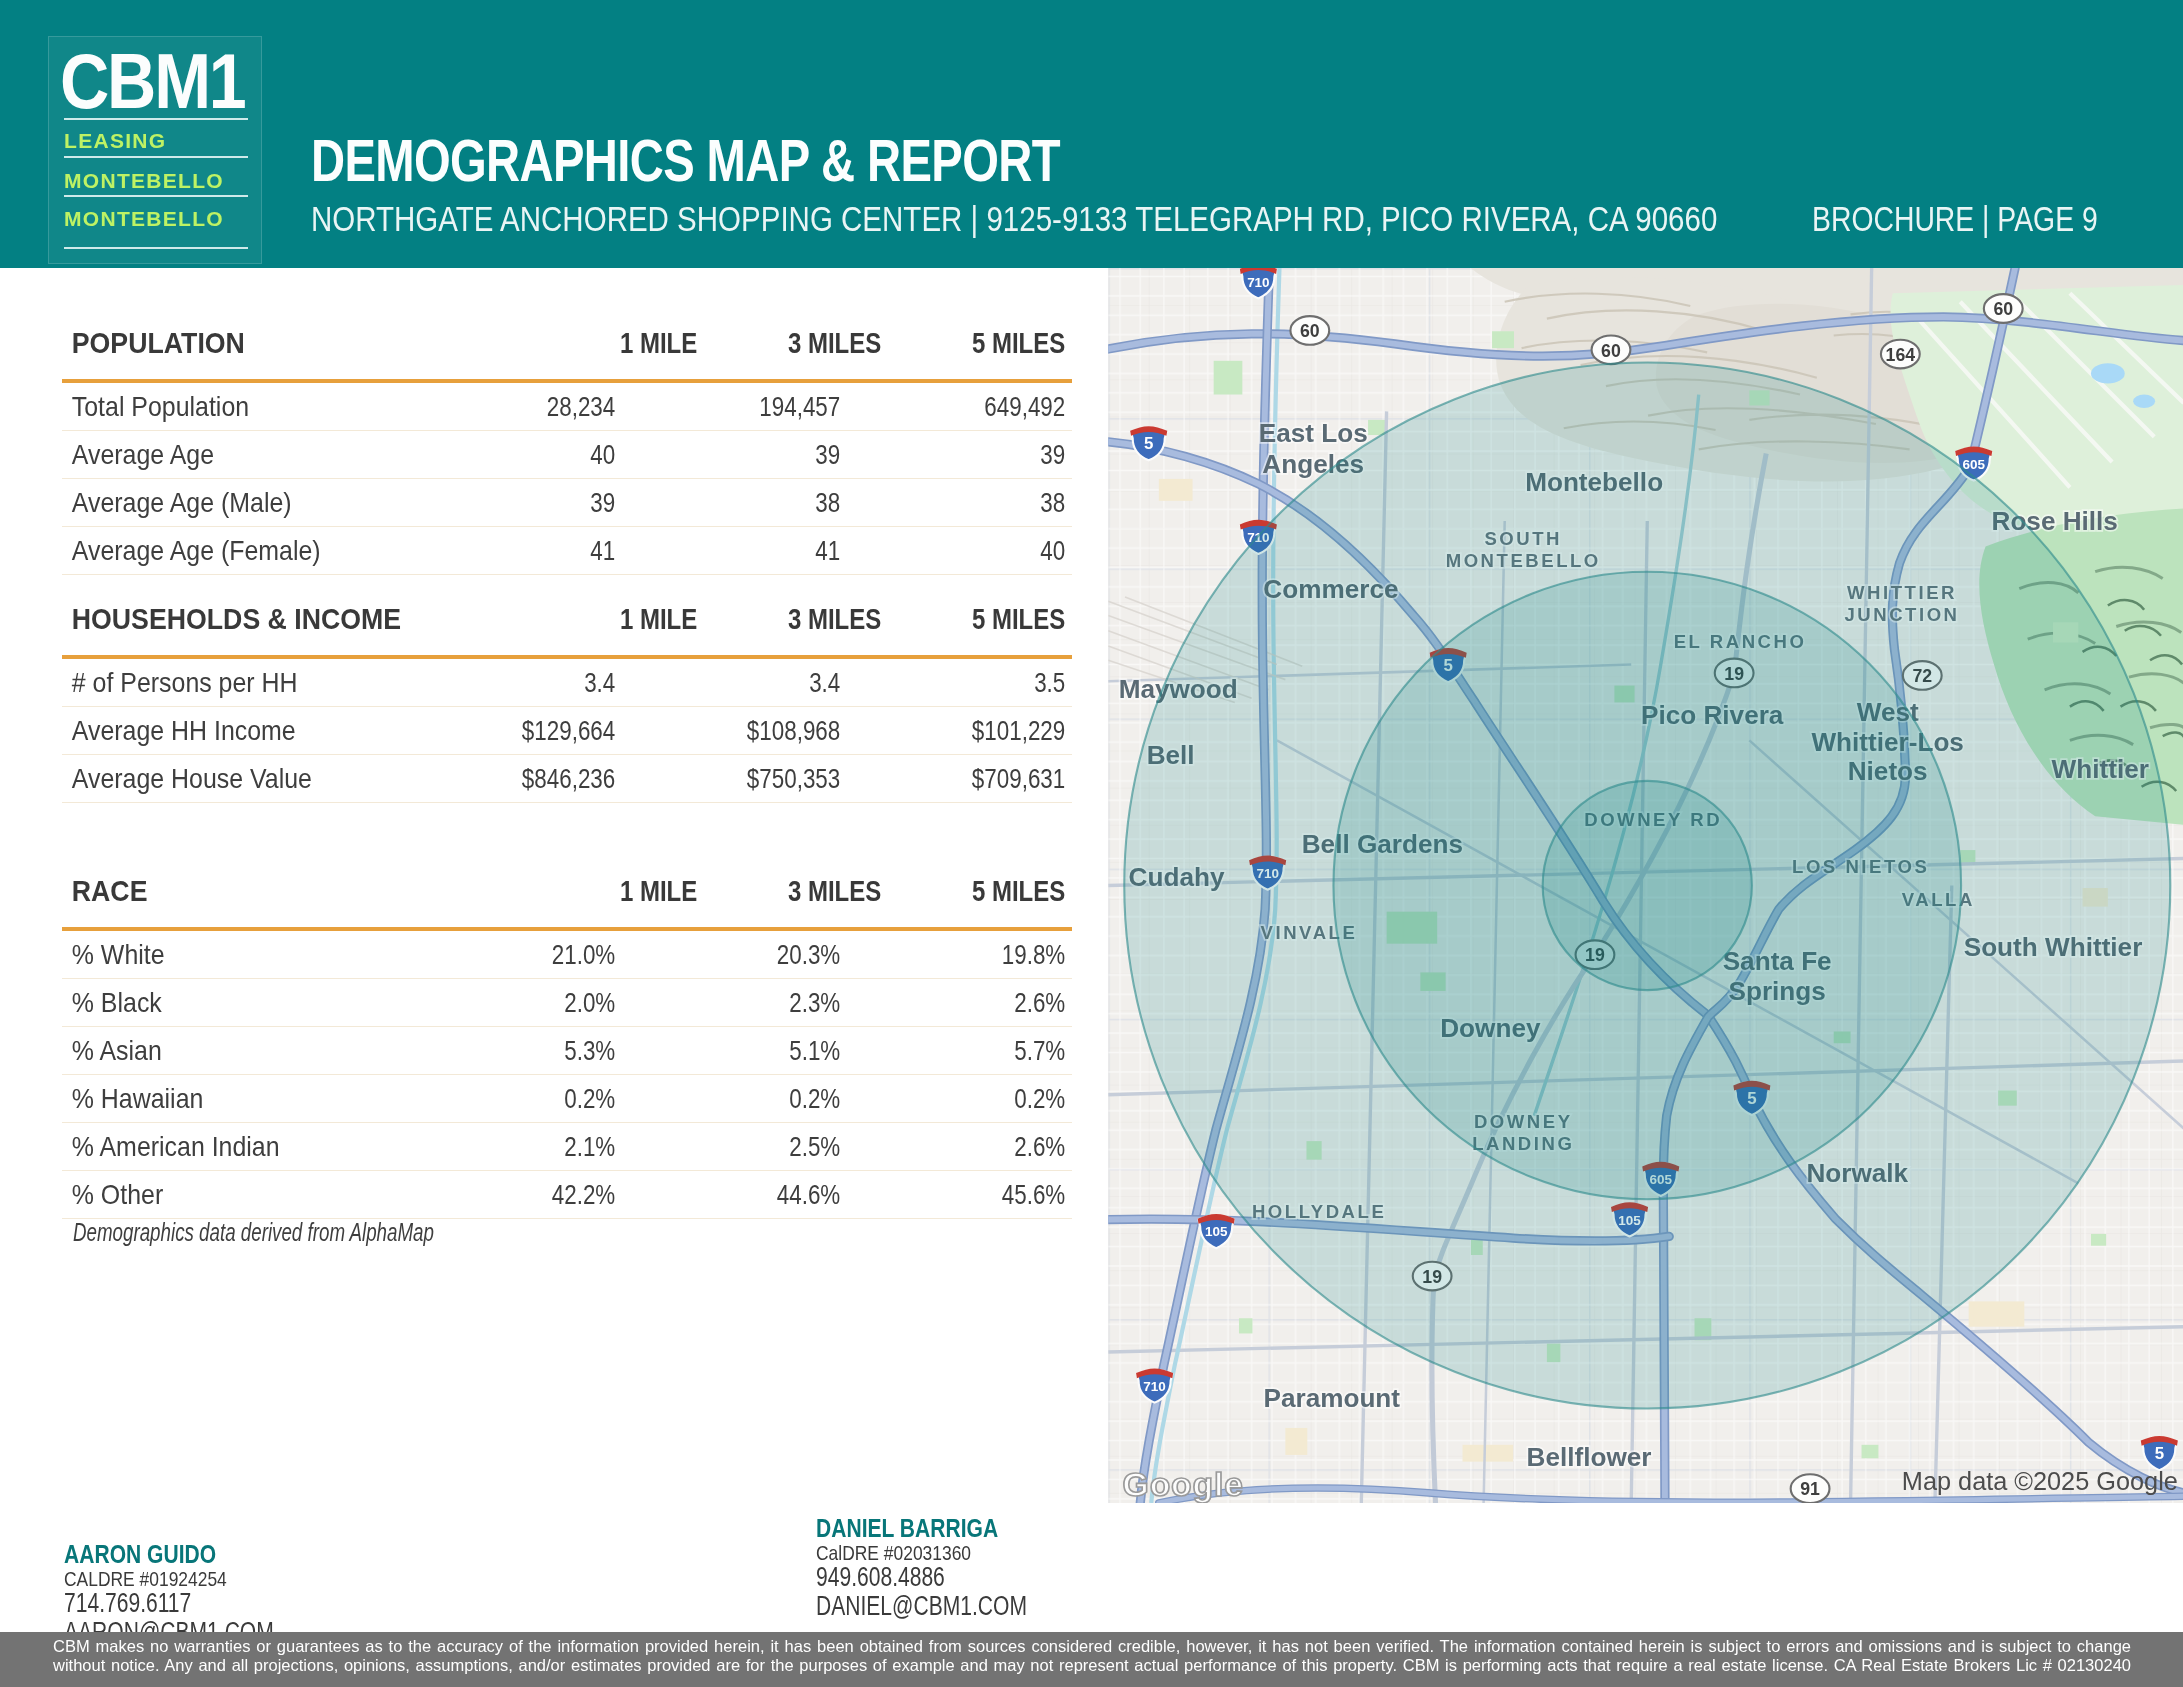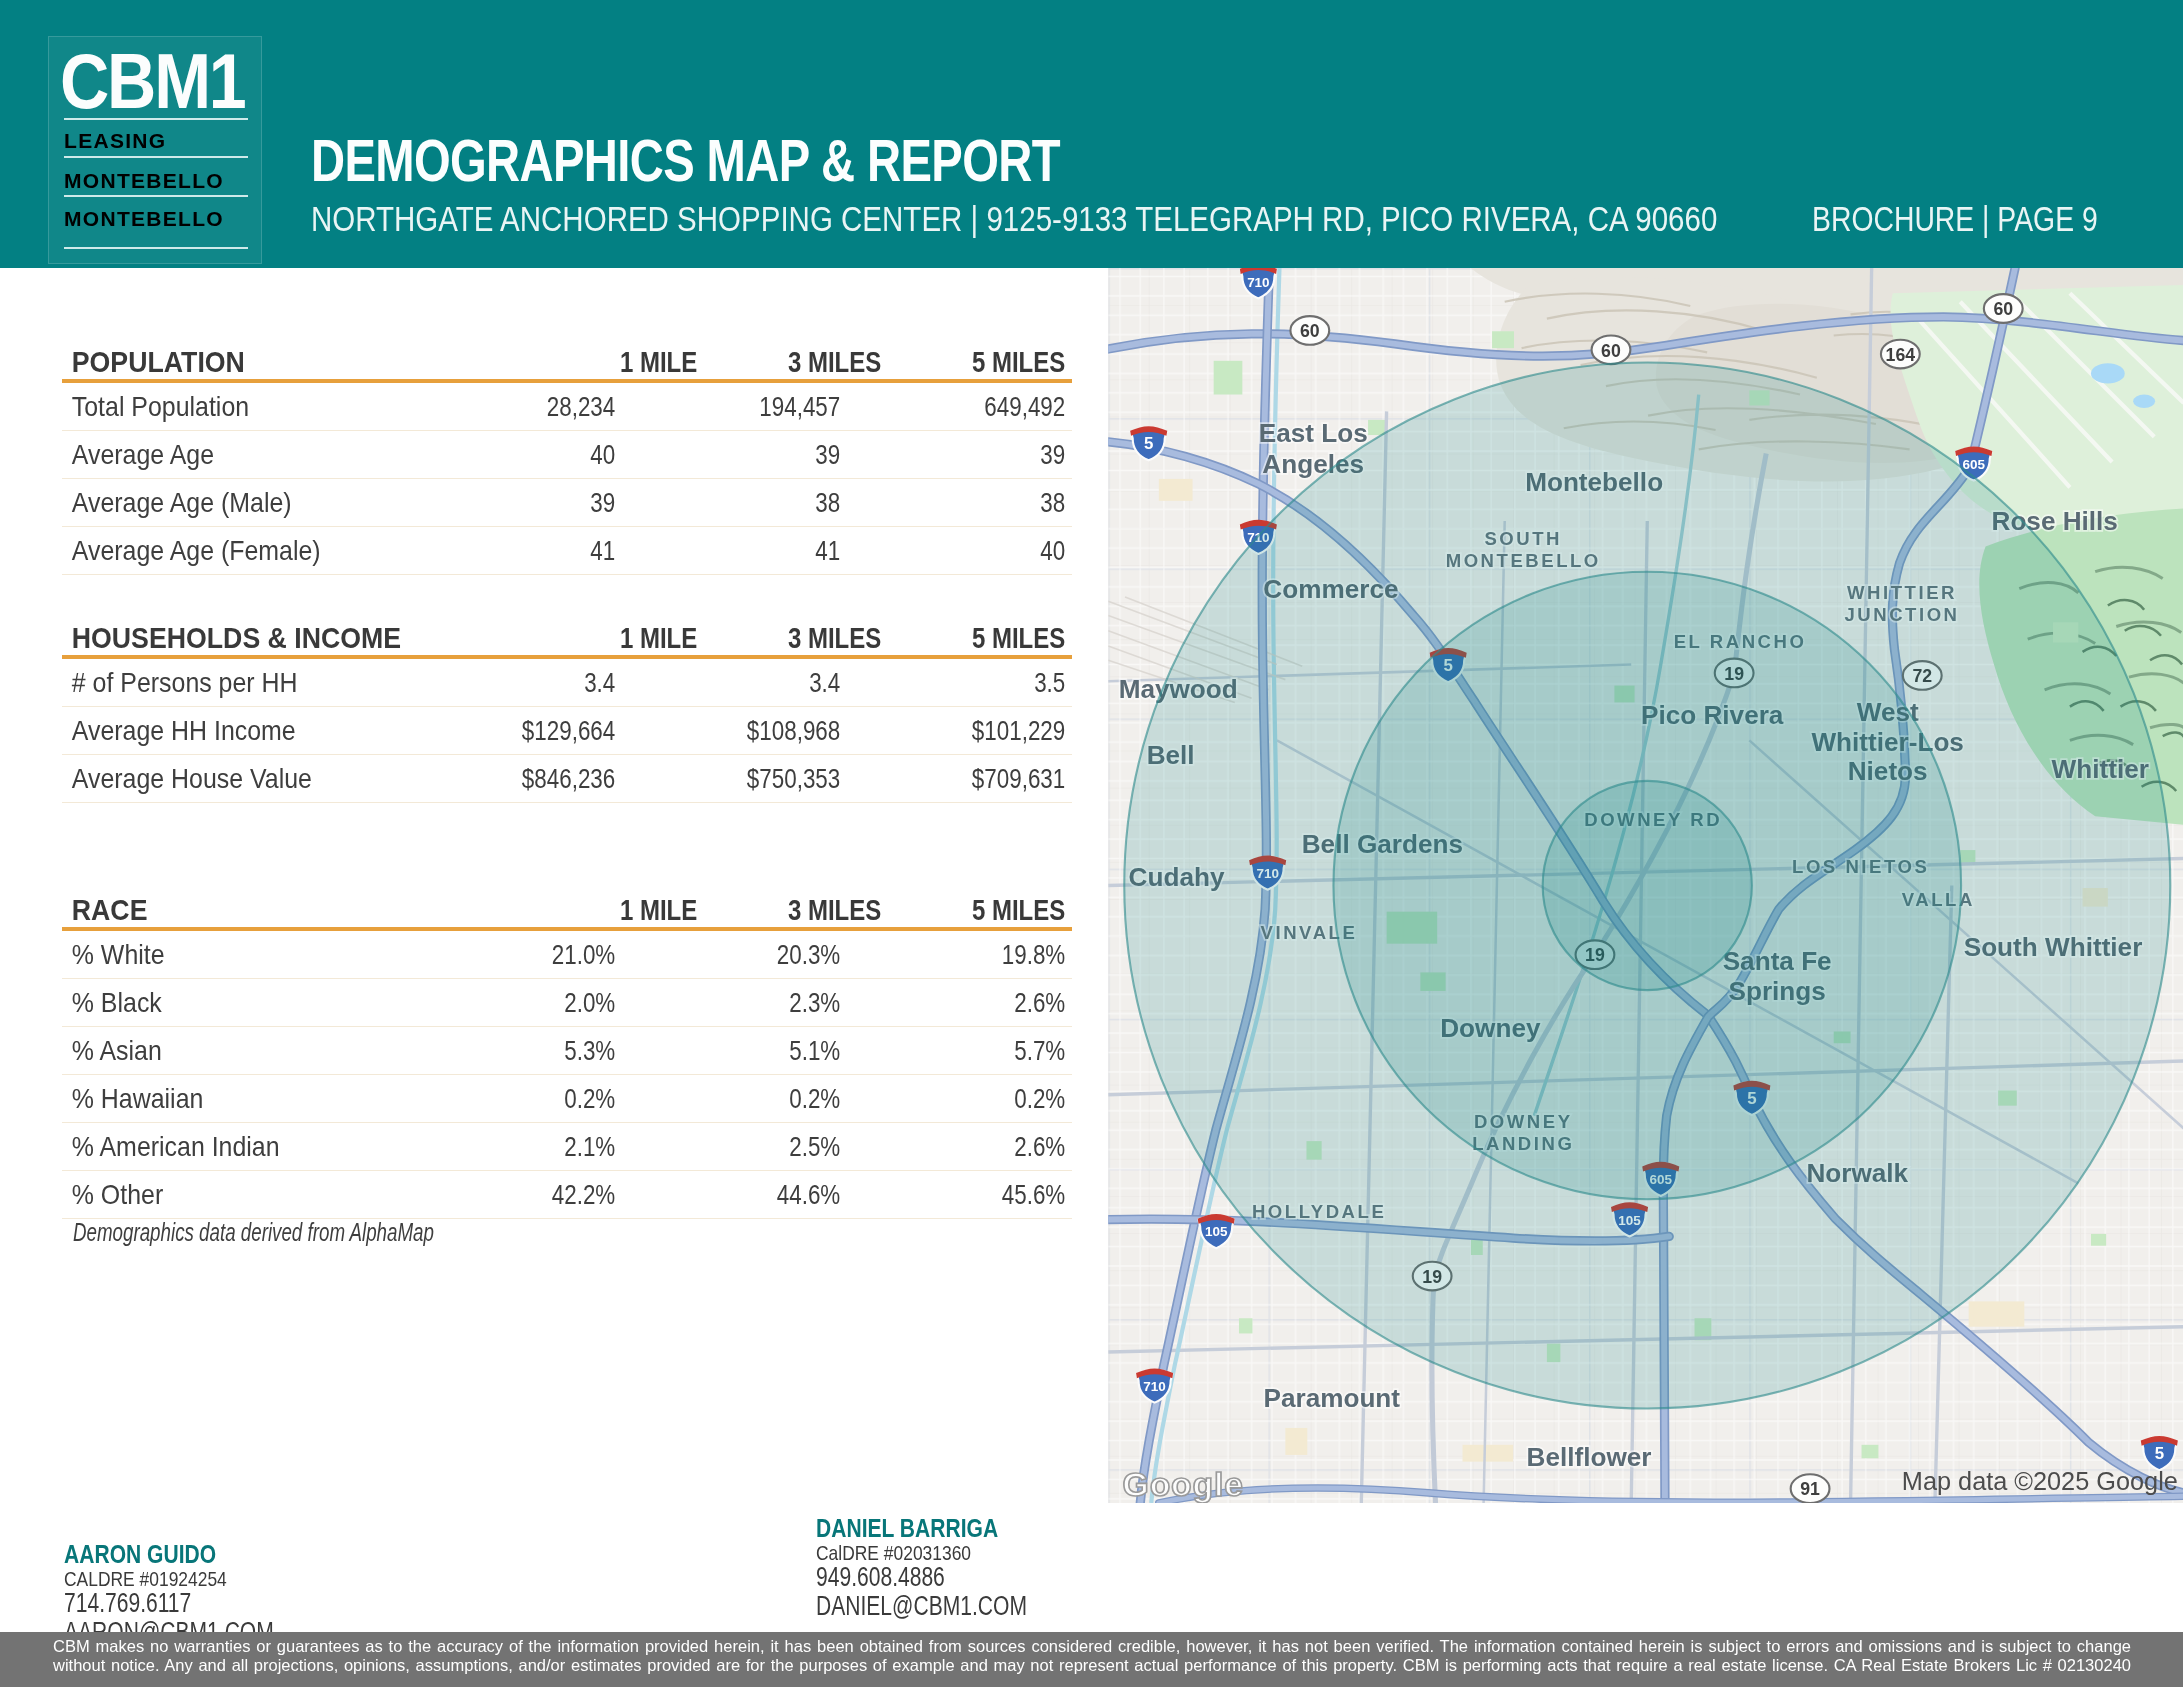--- a/index.html
+++ b/index.html
@@ -3,27 +3,27 @@
 <meta charset="utf-8">
 <style>
 * { margin:0; padding:0; box-sizing:border-box; }
 html,body { width:2183px; height:1687px; }
 body { position:relative; background:#fff; font-family:"Liberation Sans", sans-serif; overflow:hidden; }
 
 #header { position:absolute; left:0; top:0; width:2183px; height:268px; background:#038083; }
 #logobox { position:absolute; left:48px; top:36px; width:214px; height:228px; background:rgba(255,255,255,0.055); border:0.8px solid rgba(255,255,255,0.16);text-align:center; }
 #cbm1 { position:absolute; left:11px; top:-0.8px; font-size:78px; font-weight:bold; color:#fbfdfd; letter-spacing:-2.5px; transform:scaleX(0.875); transform-origin:left top; }
 .logoline { position:absolute; left:15px; width:184px; height:1.7px; background:#cfeaea; }
-.logolbl { position:absolute; left:15px; font-size:21px; font-weight:bold; color:#000000; letter-spacing:1.3px; }
+.logolbl { position:absolute; left:15px; font-size:21px; font-weight:bold; color:#bef264; letter-spacing:1.3px; }
 #title { position:absolute; left:311px; top:127px; font-size:59px; font-weight:bold; color:#fbfefe; letter-spacing:-0.8px; transform:scaleX(0.80); transform-origin:left top; white-space:nowrap; }
 #subtitle { position:absolute; left:311px; top:199px; font-size:35px; color:#e9f5f5; transform:scaleX(0.843); transform-origin:left top; white-space:nowrap; }
 #pageref { position:absolute; right:85px; top:199px; font-size:35px; color:#e9f5f5; transform:scaleX(0.81); transform-origin:right top; white-space:nowrap; }
 
 .sec { position:absolute; left:62px; width:1010px; color:#3e3e3e; }
-.hrow { display:flex; align-items:flex-end; height:46px; padding-bottom:0; font-weight:bold; font-size:30px; color:#393939; }
+.hrow { display:flex; align-items:flex-end; height:46px; padding-bottom:19px; font-weight:bold; font-size:30px; color:#393939; }
 .obar { height:4.2px; background:#e7a03c; }
 .row { display:flex; align-items:center; height:48px; border-bottom:1.7px solid #f3e9d7; font-size:28px;gap:41px; }
 .lbl { flex:1; padding-left:11px; transform:scaleX(0.89); transform-origin:0 50%; white-space:nowrap; }
 .hrow .lbl { padding-left:11px; }
 .v { width:184px; text-align:right; transform:scaleX(0.80); transform-origin:100% 50%; padding-right:8.4px; }
 #note { position:absolute; left:73px; top:1218px; font-size:25px; font-style:italic; color:#3e3e3e; transform:scaleX(0.75); transform-origin:left top; white-space:nowrap; }
 
 .cname, .cdre, .cline { position:absolute; left:0; transform-origin:left top; white-space:nowrap; }
 .cname { font-size:26px; line-height:29px; font-weight:bold; color:#087679; transform:scaleX(0.81); top:0; }
 .cdre  { font-size:21px; line-height:23px; color:#3a3a3a; transform:scaleX(0.83); top:27px; }

